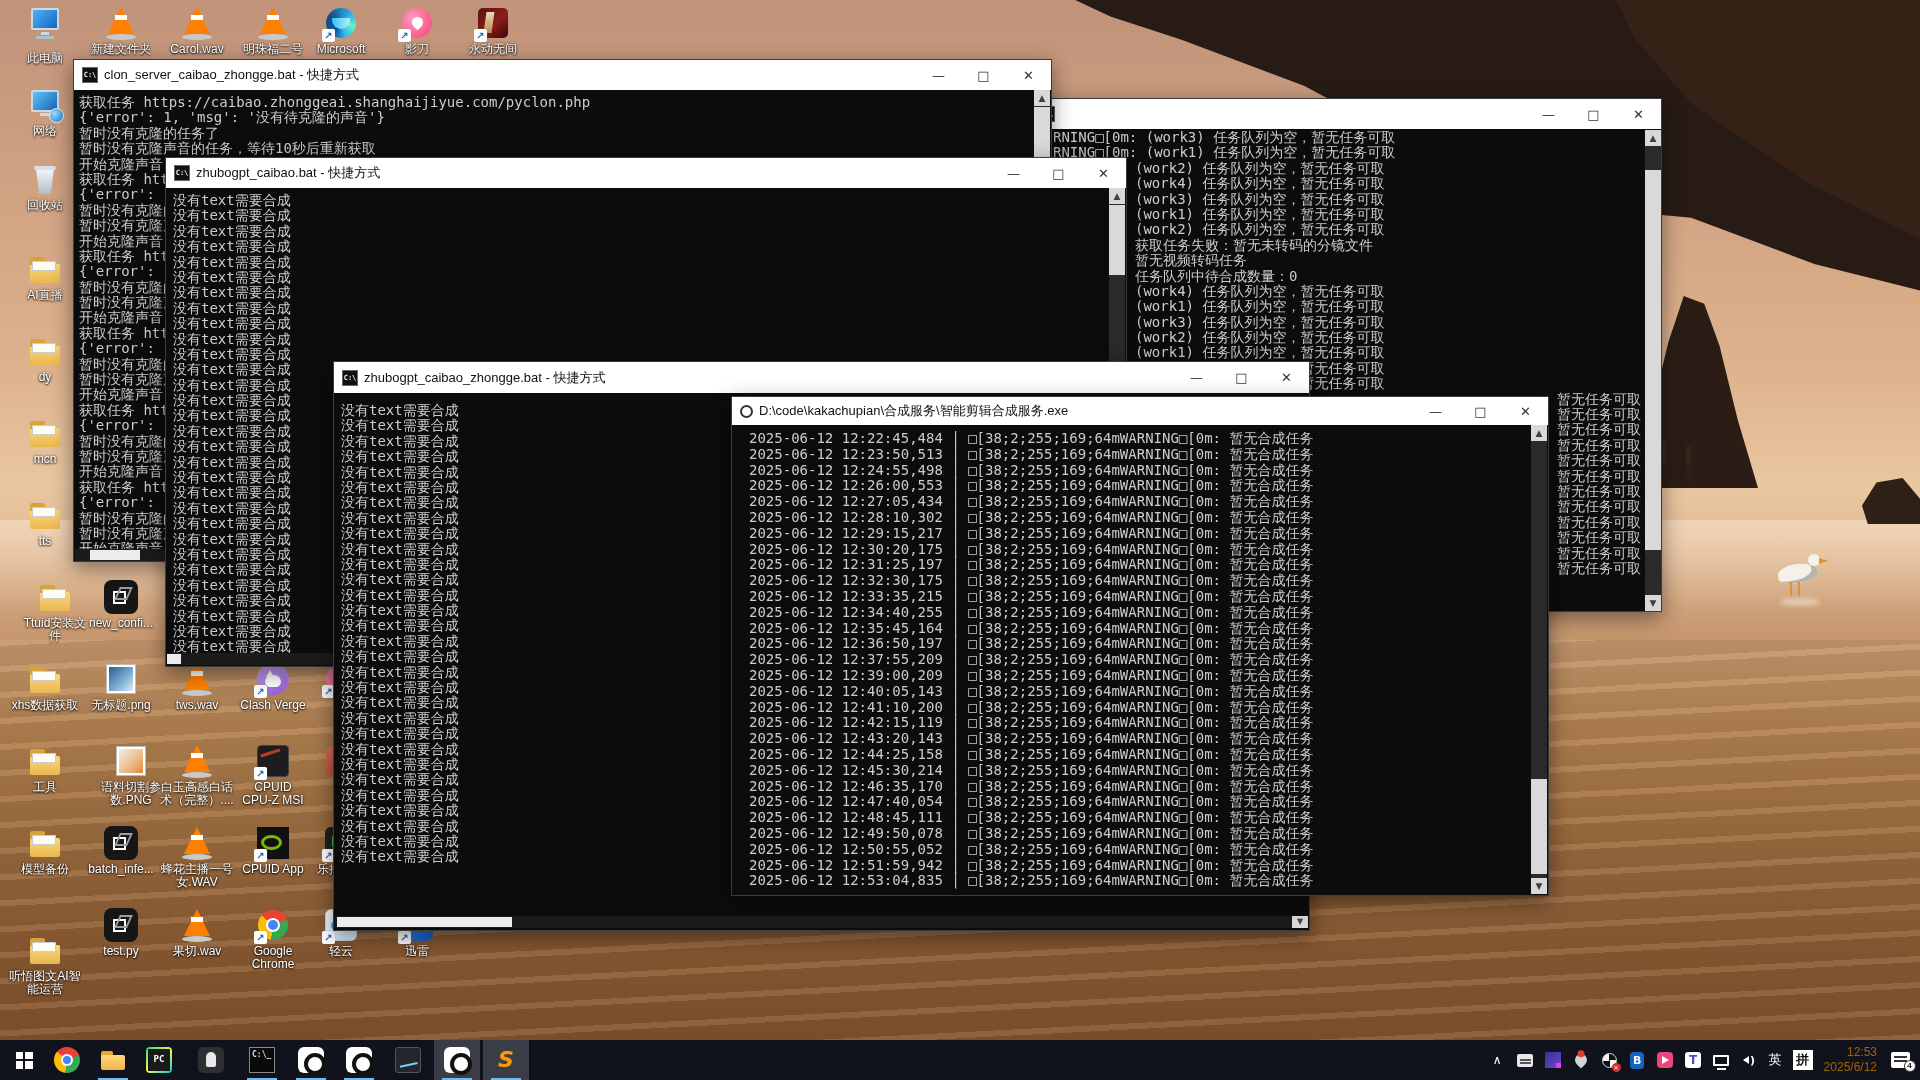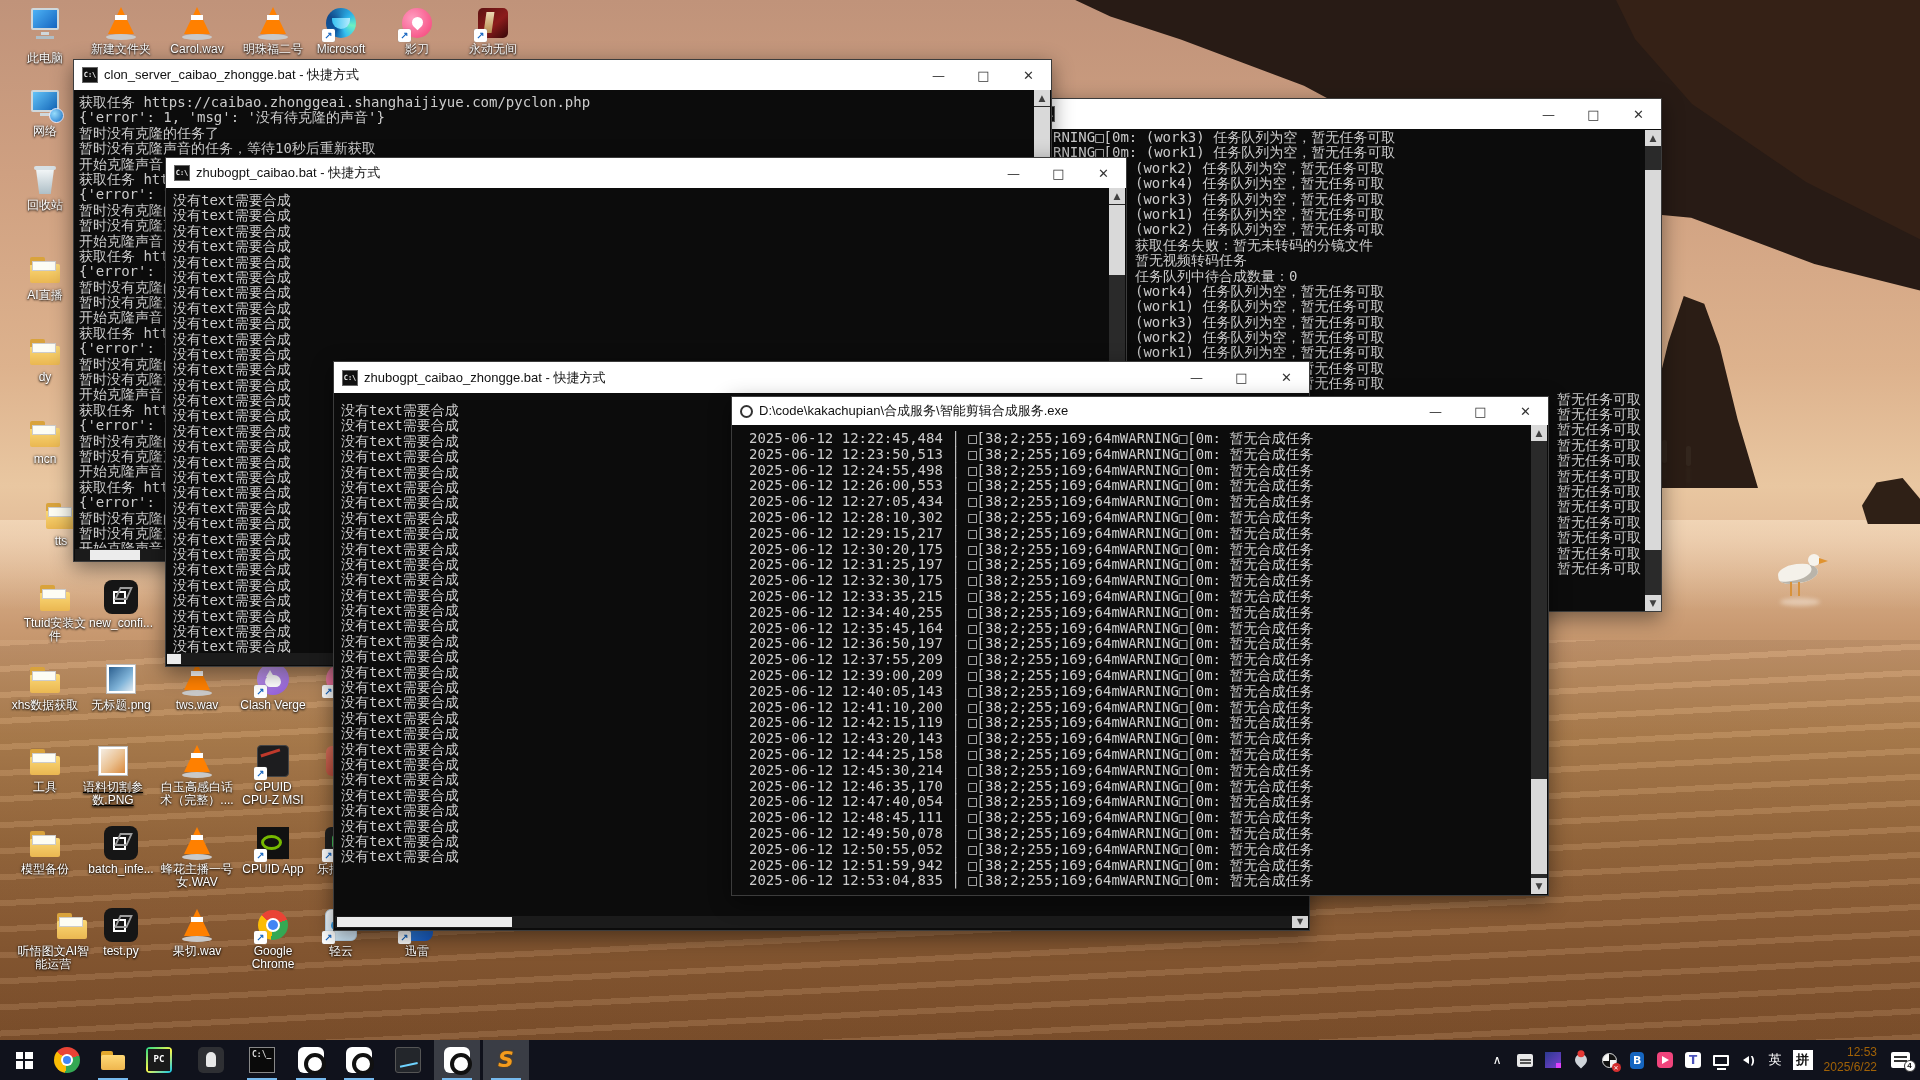--- a/index.html
+++ b/index.html
@@ -230,21 +230,21 @@
         <div class="lbl">dy</div>
       </div>
       <div class="dicon" style="left: 1px; top: 416px;">
         <div class="ic ic-folder">
           <span class="i1"></span>
           <span class="i2"></span>
           <span class="i3"></span>
         </div>
         <div class="lbl">mcn</div>
       </div>
-      <div class="dicon" style="left: 1px; top: 498px; margin-left: 16px;">
+      <div class="dicon" style="left: 1px; top: 498px;">
         <div class="ic ic-folder">
           <span class="i1"></span>
           <span class="i2"></span>
           <span class="i3"></span>
         </div>
         <div class="lbl">tts</div>
       </div>
       <div class="dicon" style="left: 1px; top: 580px; padding-left: 20px;">
         <div class="ic ic-folder">
           <span class="i1"></span>
@@ -271,21 +271,21 @@
         <div class="lbl">工具</div>
       </div>
       <div class="dicon" style="left: 1px; top: 826px;">
         <div class="ic ic-folder">
           <span class="i1"></span>
           <span class="i2"></span>
           <span class="i3"></span>
         </div>
         <div class="lbl">模型备份</div>
       </div>
-      <div class="dicon" style="left: 1px; top: 908px; align-items: flex-end;">
+      <div class="dicon" style="left: 1px; top: 933px;">
         <div class="ic ic-folder">
           <span class="i1"></span>
           <span class="i2"></span>
           <span class="i3"></span>
         </div>
         <div class="lbl">听悟图文AI智
 能运营</div>
       </div>
       <div class="dicon" style="left: 77px; top: 6px;">
         <div class="ic ic-vlc">
@@ -304,21 +304,21 @@
         <div class="lbl">new_confi...</div>
       </div>
       <div class="dicon" style="left: 77px; top: 662px;">
         <div class="ic ic-image-blue">
           <span class="i1"></span>
           <span class="i2"></span>
           <span class="i3"></span>
         </div>
         <div class="lbl">无标题.png</div>
       </div>
-      <div class="dicon" style="left: 69px; top: 744px; text-decoration: underline;">
+      <div class="dicon" style="left: 87px; top: 744px;">
         <div class="ic ic-image-orange">
           <span class="i1"></span>
           <span class="i2"></span>
           <span class="i3"></span>
         </div>
         <div class="lbl">语料切割参
 数.PNG</div>
       </div>
       <div class="dicon" style="left: 77px; top: 826px;">
         <div class="ic ic-cube">
@@ -660,21 +660,21 @@
           <span class="teams">T</span>
         </span>
       <span class="trayico">
           <span class="net"></span>
         </span>
       <span class="trayico vol"></span>
       <span class="langtxt">英</span>
       <span class="imebox">拼</span>
       <div id="clock">
         <div>12:53</div>
-        <div>2025/6/22</div>
+        <div>2025/6/12</div>
       </div>
       <span class="trayico" style="width:24px">
         <span class="notif">
             <span class="badge">4</span>
           </span>
       </span>
     </div>
   </div>
 
 </div>

